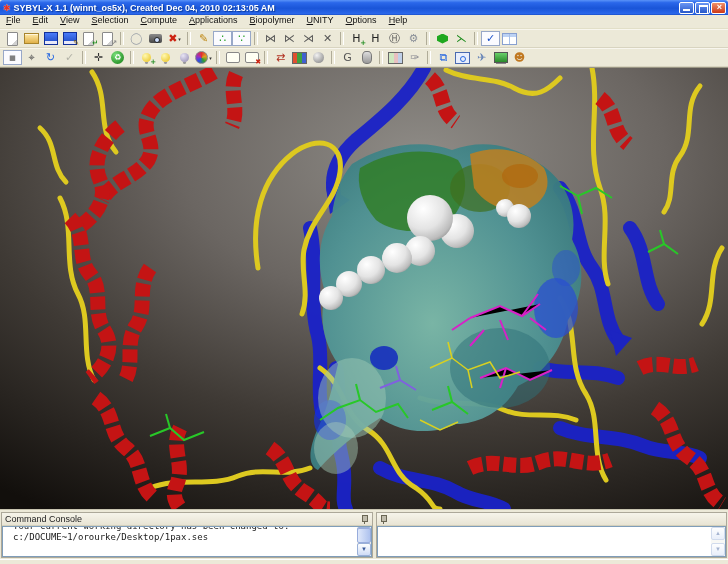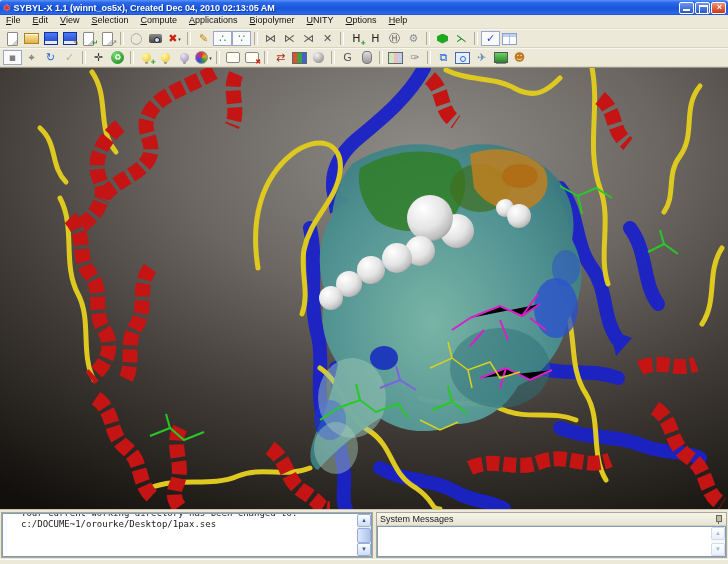--- a/index.html
+++ b/index.html
@@ -63,21 +63,21 @@
   .panels{height:46px;display:flex;background:#ece9d8;padding:2px 1px 1px 1px;gap:3px;border-top:1px solid #c8c4b0}
   .panel{border:1px solid #aca899;background:#ece9d8;display:flex;flex-direction:column;min-width:0}
   .panel.console{width:370px}
   .panel.messages{flex:1}
   .phead{height:12px;display:flex;align-items:center;font-size:9px;color:#222;padding:0 3px;background:linear-gradient(#f6f4ea,#e8e4d4);border-bottom:1px solid #d4d0bc}
   .ptitle{flex:1;white-space:nowrap;overflow:hidden}
   .pin{width:8px;height:10px;position:relative;background:none;border:none;padding:0;cursor:default}
   .pin::before{content:"";position:absolute;top:1px;left:1px;width:4px;height:5px;background:#c0bcac;border:1px solid #6a6654}
   .pin::after{content:"";position:absolute;left:3px;top:7px;width:1px;height:3px;background:#6a6654}
   .pbody{flex:1;background:#fff;border:1px solid #7f9db9;margin:0;position:relative;overflow:hidden}
-  .ctext{position:absolute;inset:0 15px 0 0;padding:0 18px;font-family:"DejaVu Sans Mono",monospace;font-size:9px;line-height:11px;color:#1a1a1a;overflow:hidden}
+  .ctext{position:absolute;inset:0 15px 0 0;padding:0 10px;font-family:"DejaVu Sans Mono",monospace;font-size:9px;line-height:11px;color:#1a1a1a;overflow:hidden}
   .cline{white-space:nowrap}
   .cline.clipped{margin-top:-6px}
   .sb{position:absolute;top:0;right:0;bottom:0;width:14px;background:#f0f0ea}
   .sa{position:absolute;left:0;right:0;height:13px;background:linear-gradient(#fdfefe,#cfdcf6);border:1px solid #9ab0d8;border-radius:2px;
       color:#3a5a9a;font-size:6px;line-height:11px;text-align:center;padding:0;cursor:default}
   .sa.up{top:0}.sa.down{bottom:0}
   .st{position:absolute;left:0;right:0;bottom:13px;height:13px;background:linear-gradient(90deg,#dfe8fa,#aec2ee);border:1px solid #98acdc;border-radius:2px;cursor:default}
   .dim{opacity:.45}
   
   .statusbar{height:15px;background:#ece9d8;border-top:1px solid #fff;display:flex;align-items:center;font-size:9px;color:#111;padding-left:3px}
@@ -370,35 +370,38 @@
     <circle cx="397" cy="190" r="15" fill="url(#sph)"></circle>
     <circle cx="371" cy="202" r="14" fill="url(#sph)"></circle>
     <circle cx="349" cy="216" r="13" fill="url(#sph)"></circle>
     <circle cx="331" cy="230" r="12" fill="url(#sph)"></circle>
   </g>
 </svg>
 </div>
 
 <div class="panels">
   <div class="panel console">
+    <div class="phead">
+      <span class="ptitle">Command Console</span>
+      <button class="pin"></button>
+    </div>
     <div class="pbody">
       <div class="ctext" id="console-lines">
           <div class="cline clipped">Your current working directory has been changed to:</div>
           <div class="cline">c:/DOCUME~1/orourke/Desktop/1pax.ses</div>
         </div>
       <div class="sb">
         <button class="sa up">▲</button>
         <div class="st"></div>
         <button class="sa down">▼</button>
       </div>
     </div>
   </div>
   <div class="panel messages">
     <div class="phead">
-      <span class="ptitle">System Messages</span>
       <button class="pin"></button>
     </div>
     <div class="pbody">
       <div class="sb dim">
         <button class="sa up">▲</button>
         <button class="sa down">▼</button>
       </div>
     </div>
   </div>
 </div>

